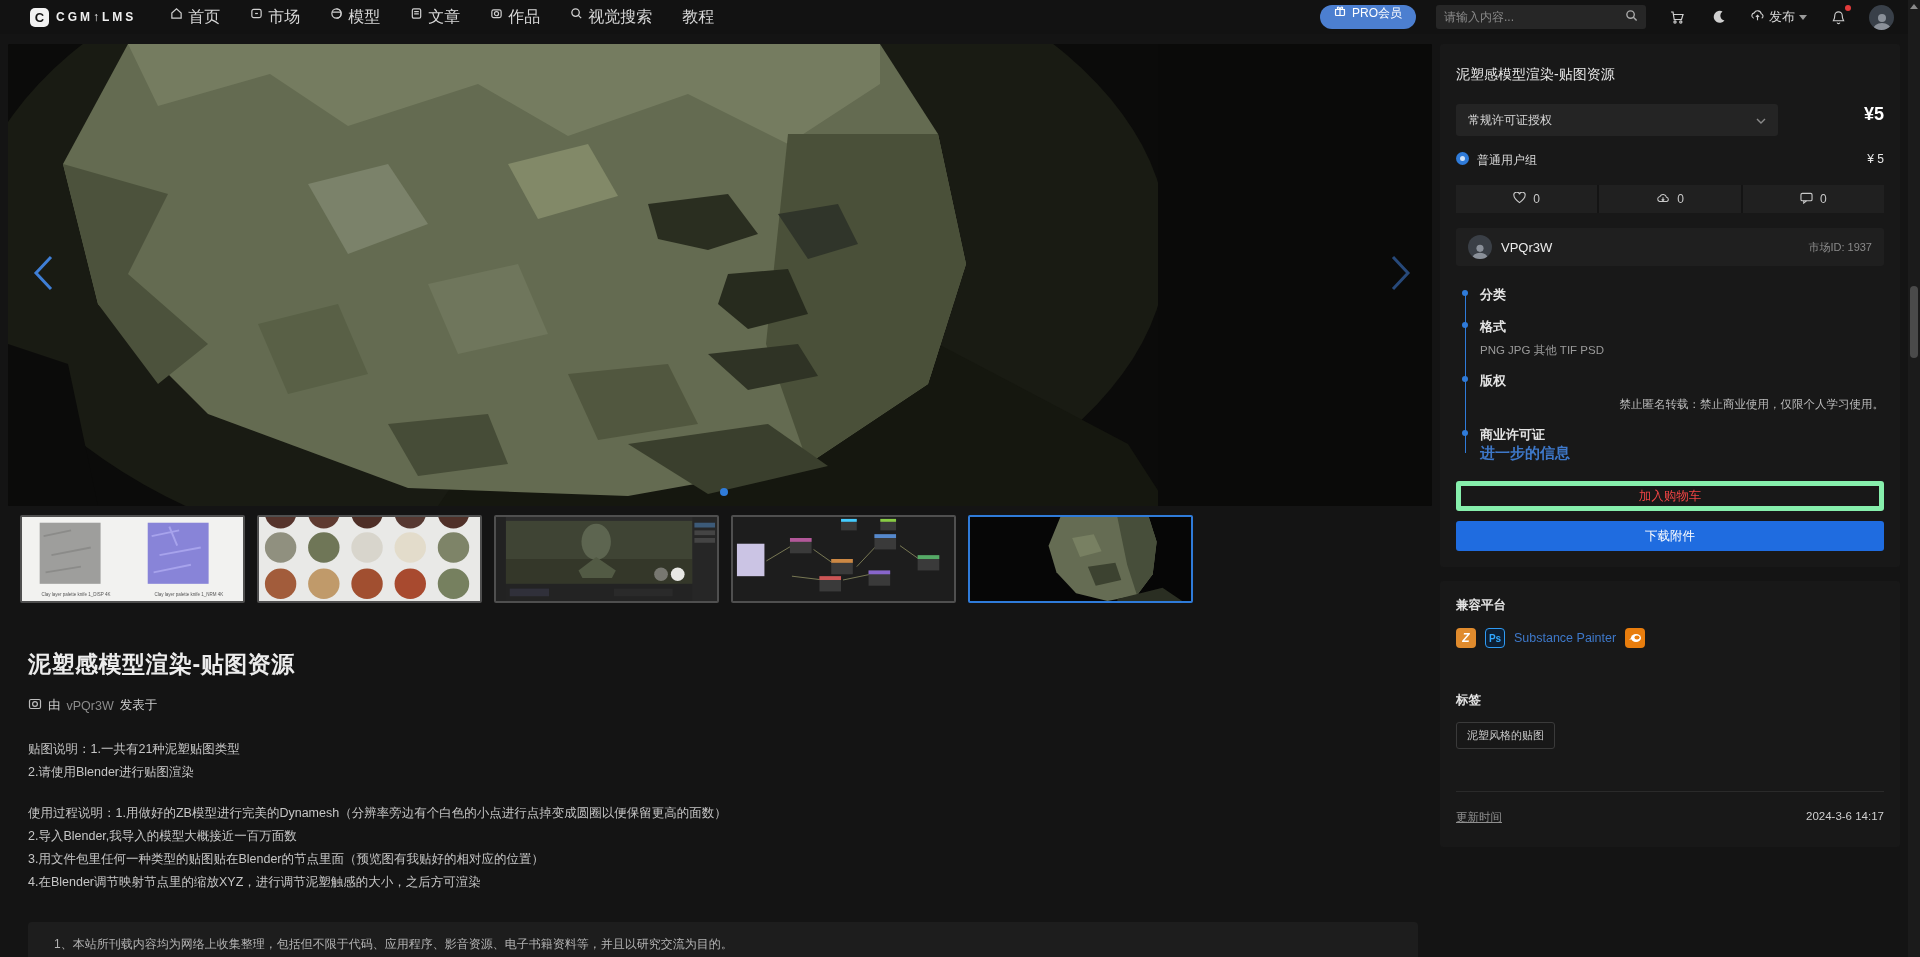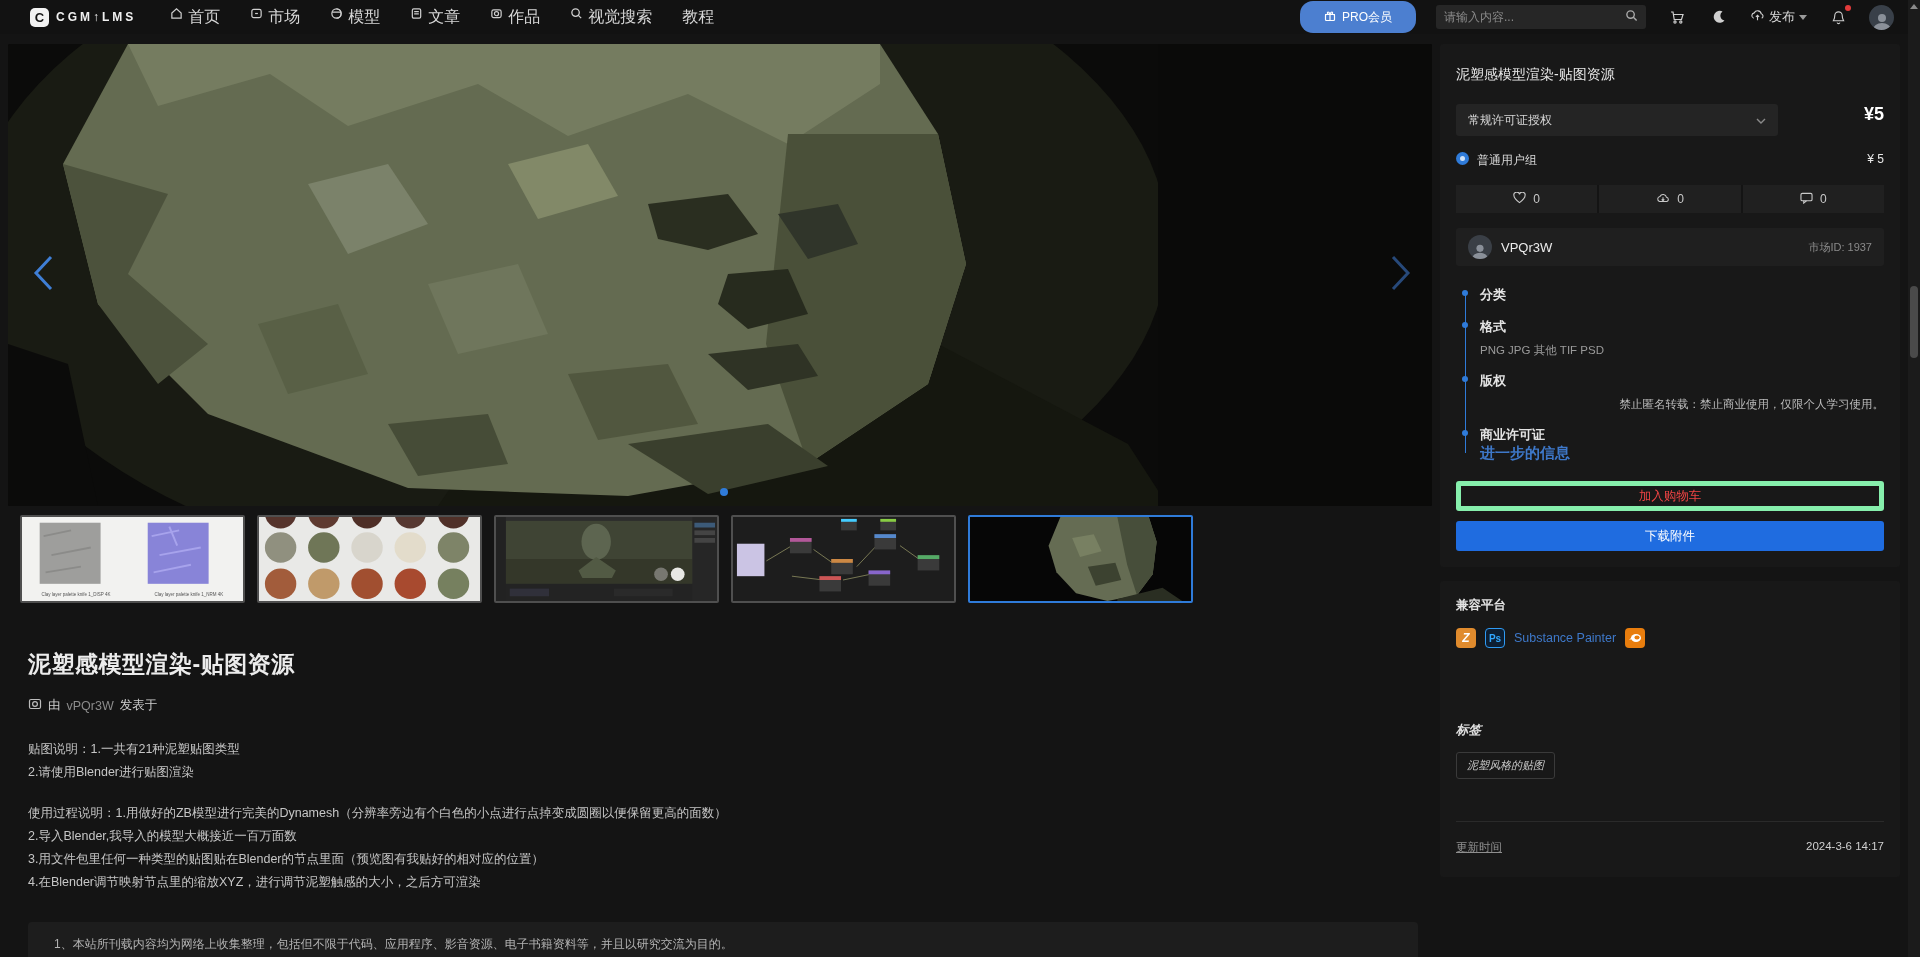--- a/index.html
+++ b/index.html
@@ -9,21 +9,21 @@
 
   
   .navbar { display:flex; align-items:center; height:34px; background:#121212; padding:0 26px 0 30px; }
   .logo { display:flex; align-items:center; gap:7px; margin-right:34px; }
   .logo-badge { width:19px; height:19px; background:#f2f2f2; border-radius:5px; color:#111; font-weight:bold; font-size:13px; display:flex; align-items:center; justify-content:center; }
   .logo-text { color:#f0f0f0; font-size:12px; font-weight:bold; letter-spacing:3px; }
   .nav-items { display:flex; align-items:center; gap:30px; }
   .nav-item { display:flex; gap:5px; color:#d6d6d6; font-size:16px; cursor:pointer; }
   .nav-item svg { display:block; }
   .nav-right { margin-left:auto; display:flex; align-items:center; gap:20px; }
-  .pro-btn { display:flex; align-items:center; gap:6px; background:#4c7fd0; color:#fff; font-size:12px; border:none; border-radius:13px; height:32px; padding:0 24px; cursor:pointer; }
+  .pro-btn { display:flex; gap:6px; background:#4c7fd0; color:#fff; font-size:12px; border:none; border-radius:13px; height:24px; padding:0 14px; cursor:pointer; }
   .search-box { display:flex; align-items:center; background:#262626; border-radius:3px; height:24px; width:210px; padding:0 8px; }
   .search-box input { flex:1; background:transparent; border:none; outline:none; color:#cfcfcf; font-size:12px; font-family:inherit; }
   .search-box input::placeholder { color:#8a8a8a; }
   .icon-btn { position:relative; display:flex; align-items:center; justify-content:center; width:22px; height:22px; cursor:pointer; }
   .publish { display:flex; align-items:center; gap:4px; color:#d6d6d6; font-size:13px; cursor:pointer; }
   .chev-down { width:0; height:0; border-left:4px solid transparent; border-right:4px solid transparent; border-top:5px solid #9a9a9a; }
   .badge-dot { position:absolute; top:-1px; right:-2px; width:6px; height:6px; border-radius:50%; background:#e23b3b; }
   .avatar { width:25px; height:25px; border-radius:50%; background:#394049; display:flex; align-items:flex-end; justify-content:center; overflow:hidden; cursor:pointer; }
 
   
@@ -86,21 +86,21 @@
   .btn { width:100%; height:30px; border-radius:3px; font-size:12.5px; font-family:inherit; cursor:pointer; display:flex; align-items:center; justify-content:center; }
   .btn-outline { margin-top:18px; background:transparent; border:5px solid #86efac; color:#ef4444; }
   .btn-fill { margin-top:10px; background:#1f6ce0; border:none; color:#fff; }
   .sec-heading { font-size:12.5px; font-weight:bold; color:#e3e3e3; }
   .platforms { display:flex; align-items:center; gap:9px; margin-top:14px; }
   .plat-icon { width:20px; height:20px; border-radius:4px; display:flex; align-items:center; justify-content:center; font-size:10px; font-weight:bold; cursor:pointer; }
   .zbrush { background:#e08b2d; color:#fff; font-style:italic; font-size:12px; }
   .photoshop { background:#0d1f33; border:1px solid #2f9bf4; color:#31a8ff; }
   .blender { background:#e87d0d; }
   .plat-link { font-size:12.5px; color:#3e78c9; cursor:pointer; }
-  .tags-wrap { margin-top:74px;font-style:italic; }
+  .tags-wrap { margin-top:44px; }
   .tag-chip { display:inline-block; margin-top:13px; border:1px solid #3a3a3a; border-radius:3px; padding:5px 10px; font-size:11px; color:#c9c9c9; cursor:pointer; }
   .divider { height:1px; background:#2a2a2a; margin-top:42px; }
   .updated-row { display:flex; justify-content:space-between; margin-top:18px; padding-bottom:6px; font-size:11.5px; }
   .updated-label { color:#8f8f8f;text-decoration:underline; }
   .updated-value { color:#cfcfcf; }
 
   
   .scrollbar { position:absolute; top:0; right:0; width:12px; height:100%; background:#1b1b1b; }
   .scroll-up { position:absolute; top:4px; left:2px; width:0; height:0; border-left:4px solid transparent; border-right:4px solid transparent; border-bottom:5px solid #8a8a8a; }
   .scroll-thumb { position:absolute; top:286px; left:2px; width:8px; height:72px; background:#4a4a4a; border-radius:4px; cursor:pointer; }

